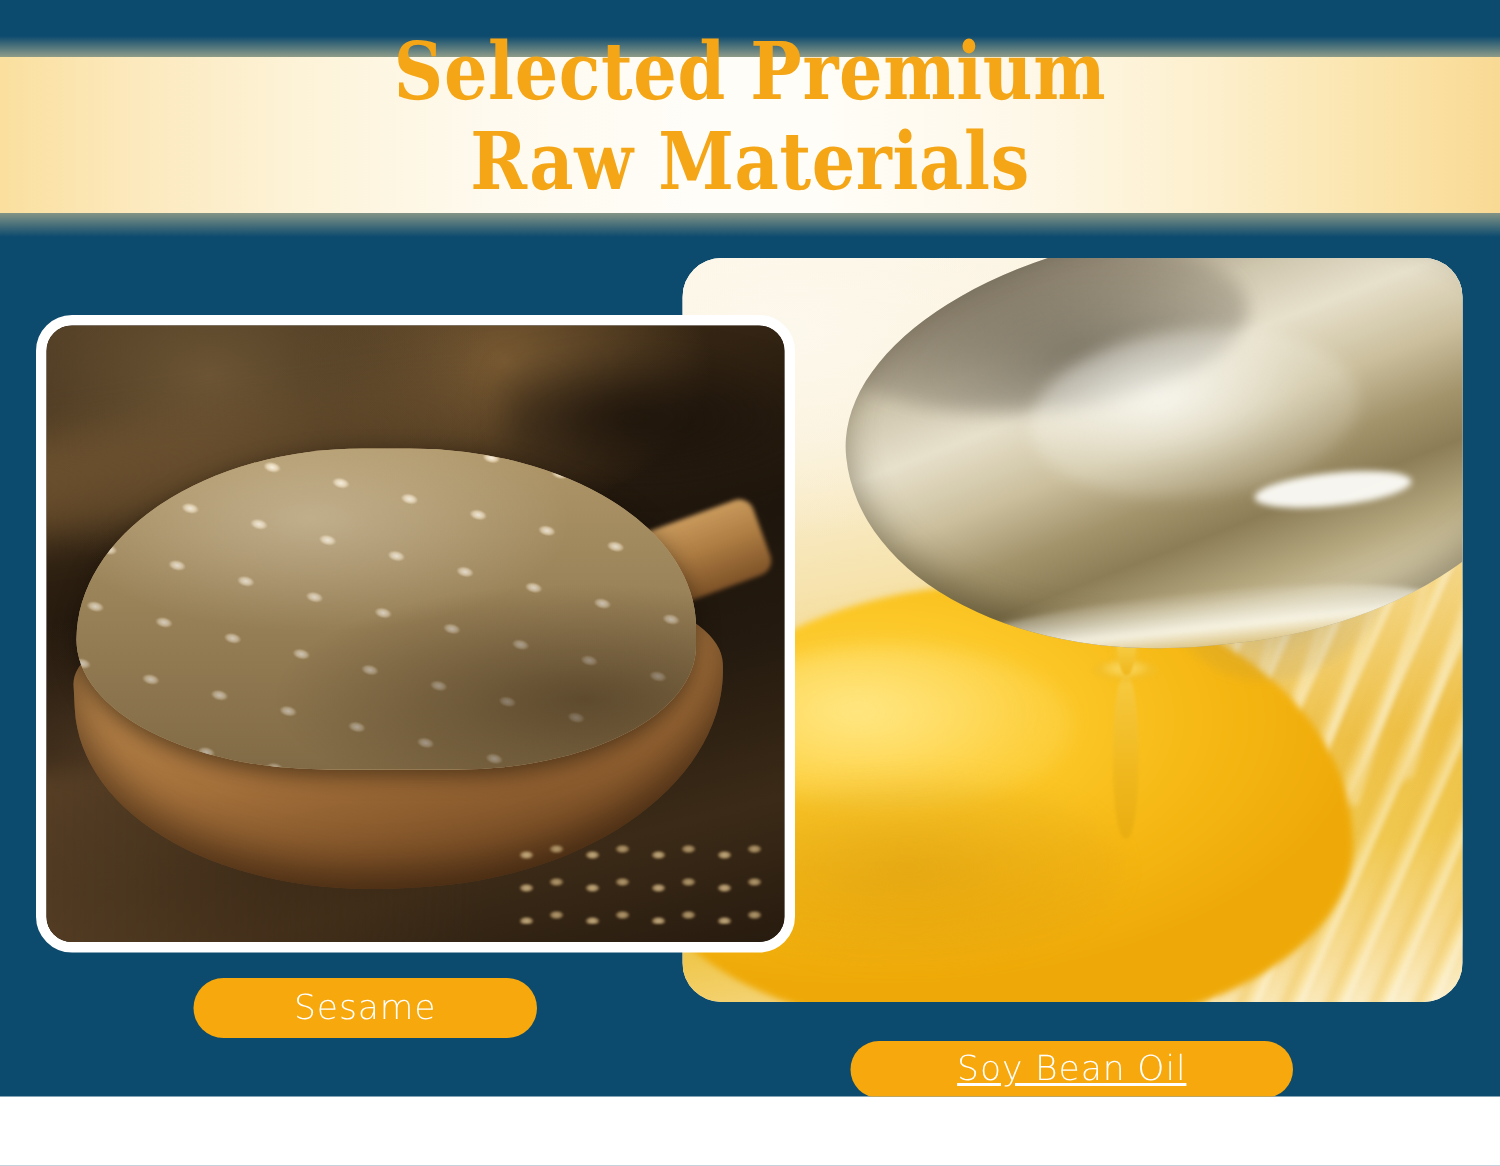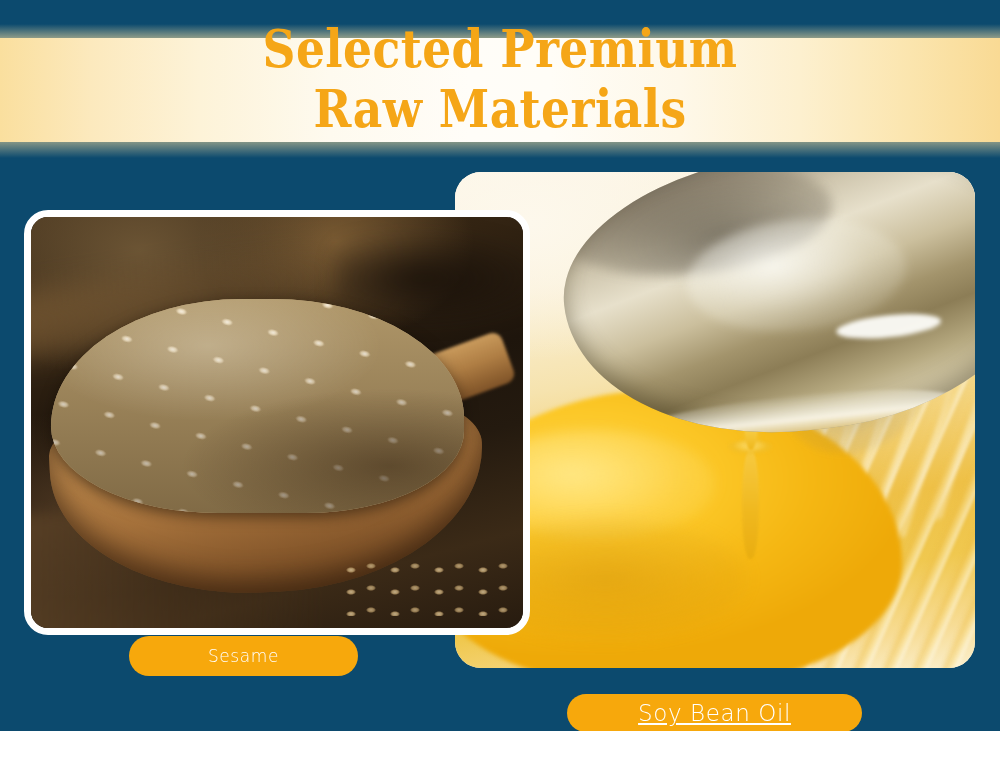--- a/index.html
+++ b/index.html
@@ -411,23 +411,23 @@
     color: #ffffff;
     font-family: "DejaVu Sans", "Liberation Sans", sans-serif;
     font-weight: 300;
     letter-spacing: 0.6px;
     z-index: 5;
     cursor: pointer;
     user-select: none;
   }
 
   .pill-sesame {
-    left: 129px; top: 636px;
+    left: 129px; top: 652px;
     width: 229px; height: 40px;
-    font-size: 17px;
+    font-size: 23px;
   }
 
   .pill-soy {
     left: 567px; top: 694px;
     width: 295px; height: 38px;
     font-size: 23px;
     text-decoration: underline;
   }
 </style>
 </head>

